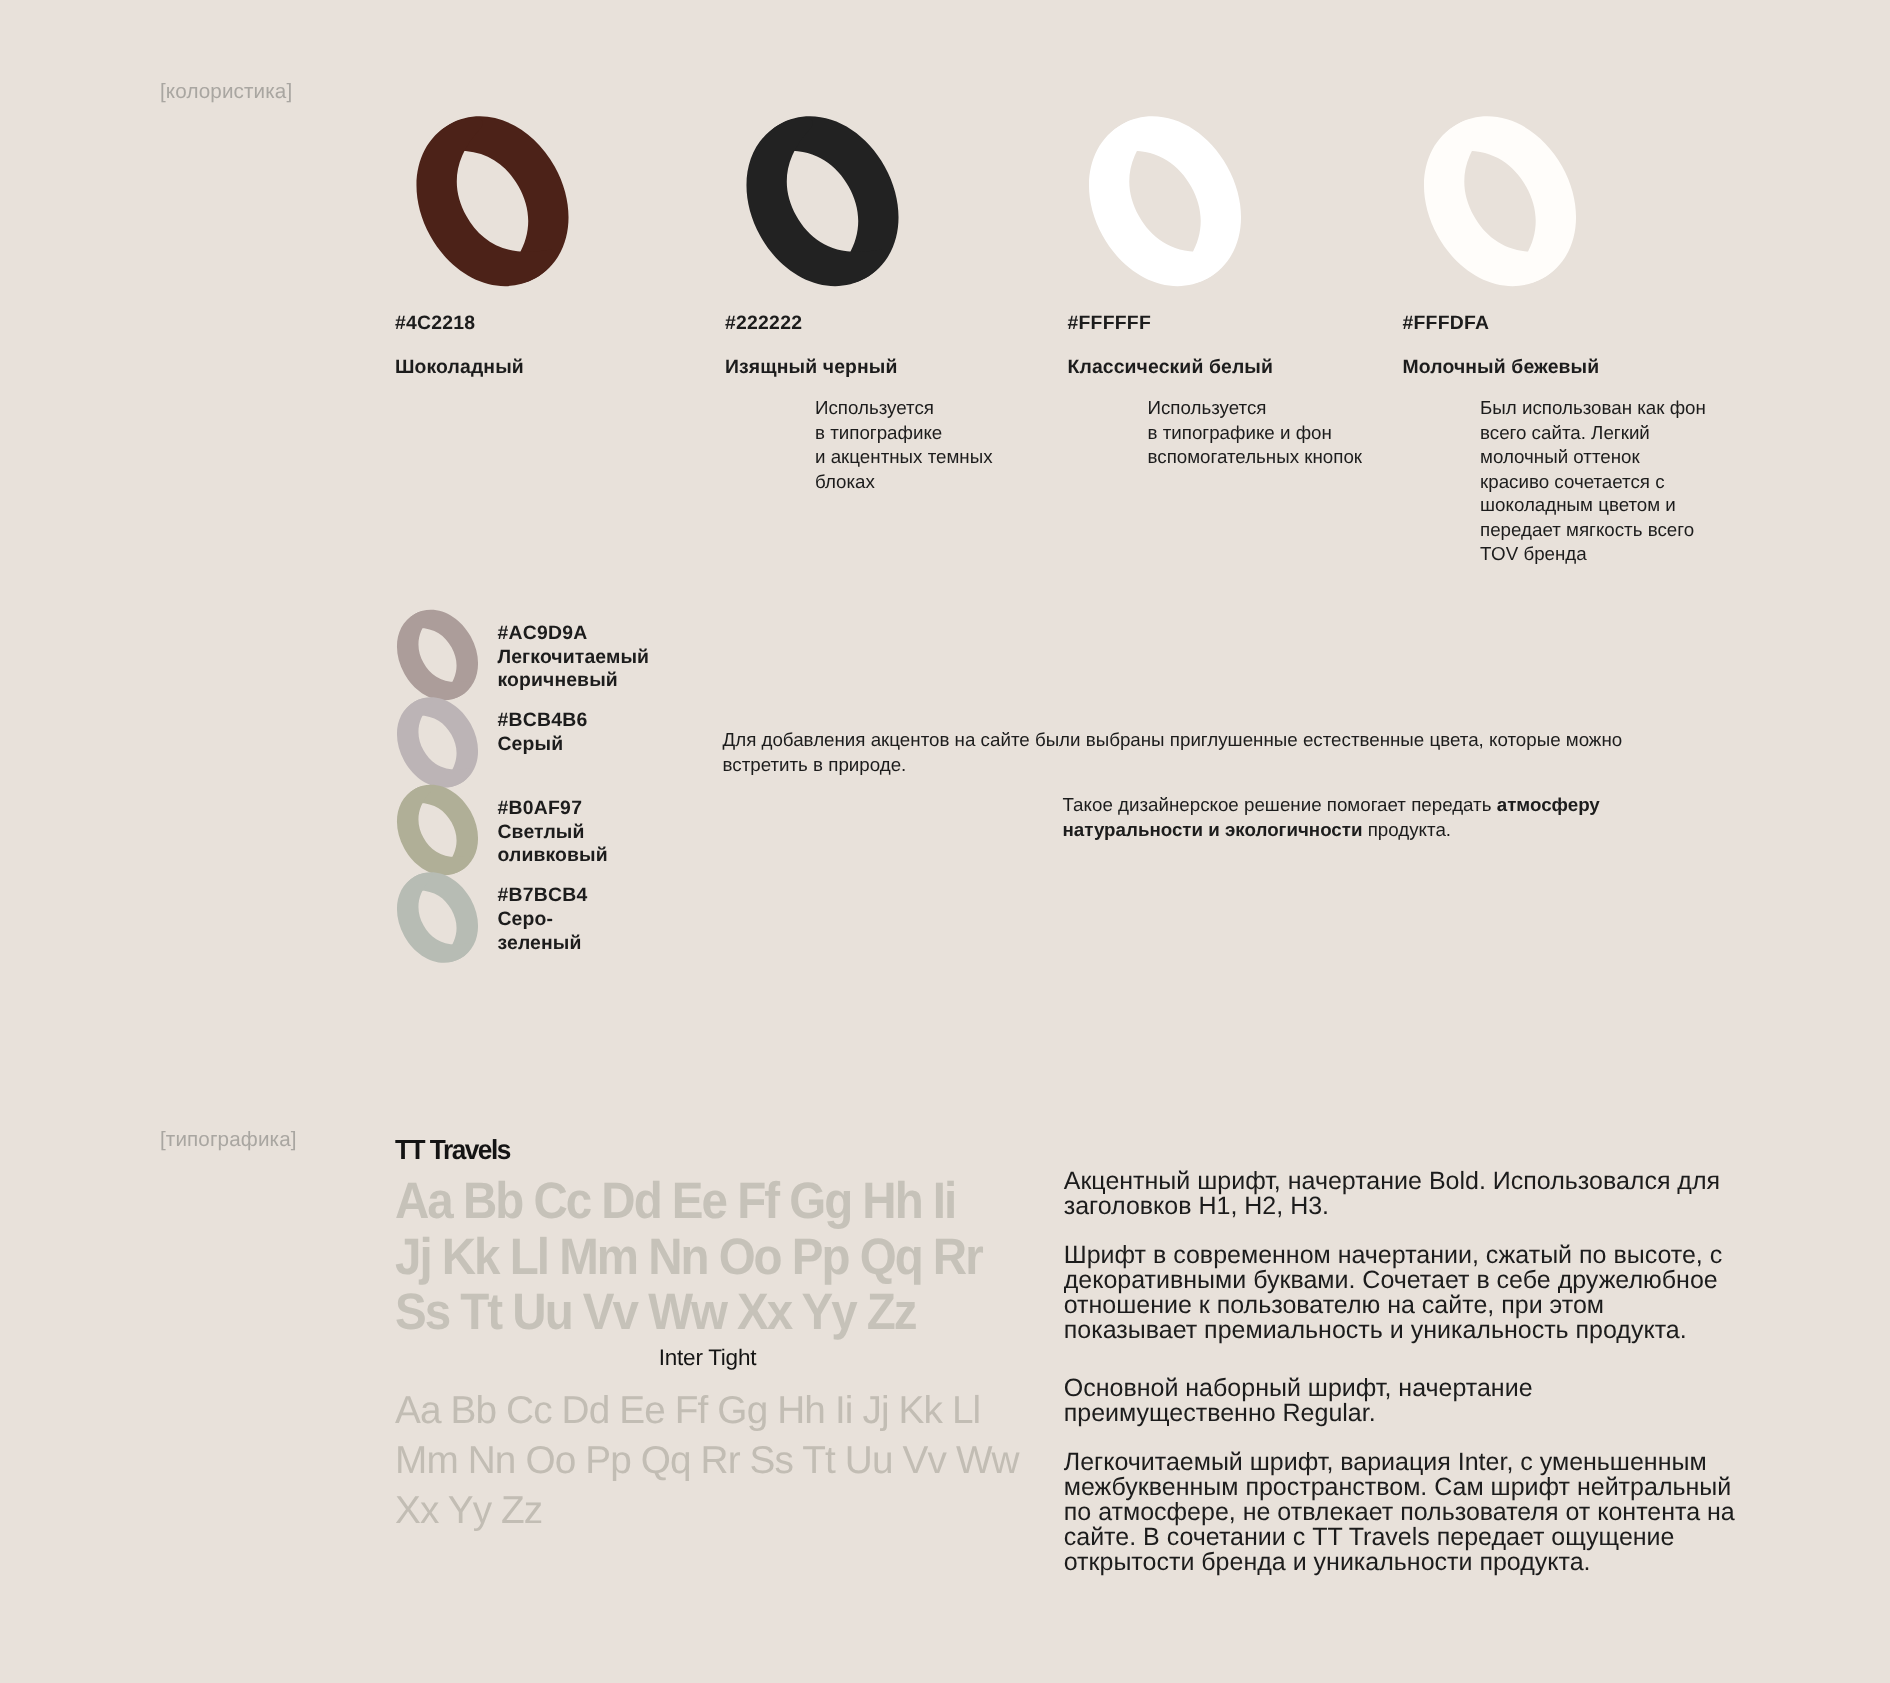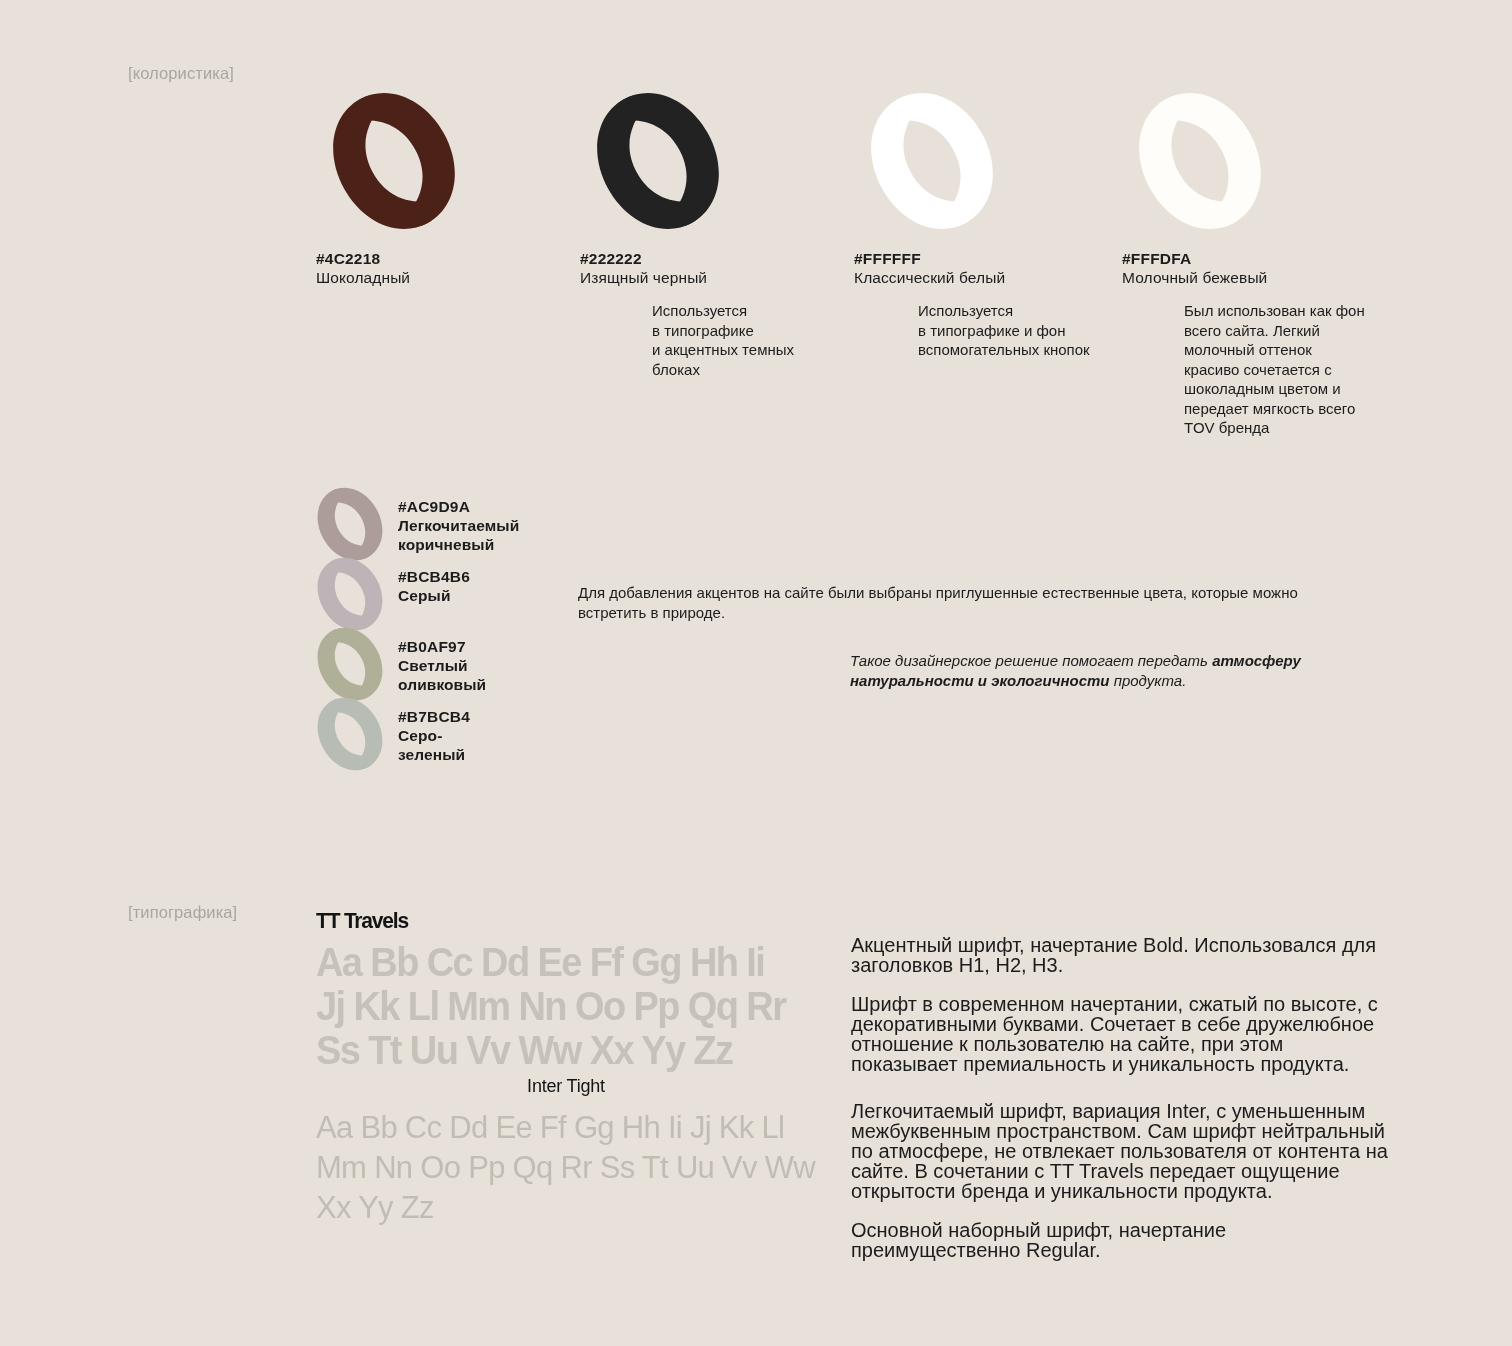--- a/index.html
+++ b/index.html
@@ -37,22 +37,22 @@
   .swatch .bean-wrap { width: 156px; height: 150px; }
   .swatch-hex {
     font-size: 15.5px;
     font-weight: bold;
     margin-top: 14px;
     letter-spacing: .2px;
     white-space: nowrap;
   }
   .swatch-name {
     font-size: 15.5px;
-    font-weight: normal;
-    margin-top: 1px;
+    font-weight: bold;
+    margin-top: 17px;
     letter-spacing: .1px;
     white-space: nowrap;
   }
   .swatch-desc {
     font-size: 15px;
     line-height: 19.5px;
     margin-top: 14px;
     margin-left: 22px;
     max-width: 200px;
     white-space: pre-line;
@@ -95,24 +95,23 @@
 
   .accent-note {
     position: absolute;
     left: 578px;
     top: 583px;
     font-size: 15px;
     line-height: 20px;
     width: 760px;
   }
   .accent-note .para2 {
-    margin-top: 28px;
+    margin-top: 12px;
     margin-left: 272px;
     width: 470px;
-    font-style: italic;
   }
   .accent-note b { font-weight: bold; }
 
   
   .type-block { position: absolute; }
   #type-tt  { left: 316px; top: 908px; }
   #type-it  { left: 316px; top: 1076px; }
 
   .font-title-tt {
     font-size: 21px;
@@ -319,17 +318,17 @@
     <p>Шрифт в современном начертании, сжатый по высоте, с декоративными буквами. Сочетает в себе дружелюбное отношение к пользователю на сайте, при этом показывает премиальность и уникальность продукта.</p>
   </div>
 
   <div class="type-block" id="type-it">
     <div class="font-title-it">Inter Tight</div>
     <div class="alphabet-it">Aa Bb Cc Dd Ee Ff Gg Hh Ii Jj Kk Ll
 Mm Nn Oo Pp Qq Rr Ss Tt Uu Vv Ww
 Xx Yy Zz</div>
   </div>
   <div class="type-desc" id="type-desc-it">
+    <p>Основной наборный шрифт, начертание преимущественно Regular.</p>
     <p>Легкочитаемый шрифт, вариация Inter, с уменьшенным межбуквенным пространством. Сам шрифт нейтральный по атмосфере, не отвлекает пользователя от контента на сайте. В сочетании с TT Travels передает ощущение открытости бренда и  уникальности продукта.</p>
-    <p>Основной наборный шрифт, начертание преимущественно Regular.</p>
   </div>
 
 </div>
 
 </body></html>

